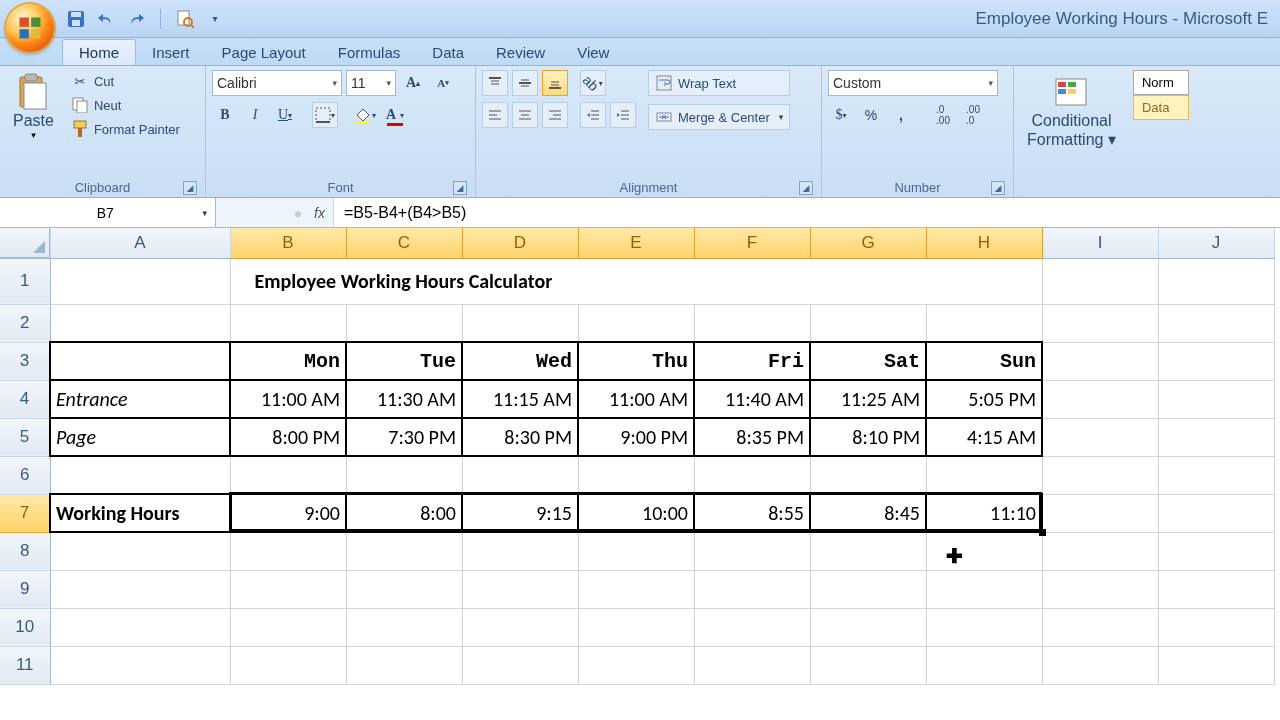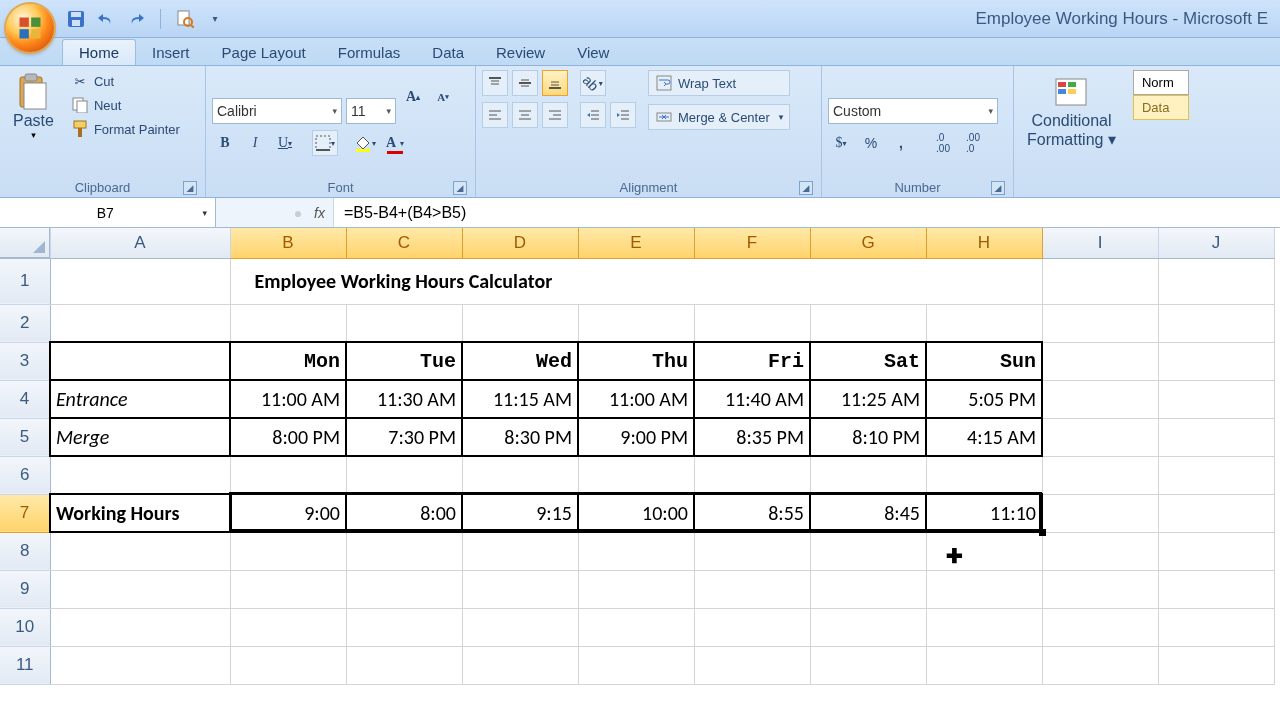--- a/index.html
+++ b/index.html
@@ -28,21 +28,21 @@
 
 .bigbtn { display: flex; flex-direction: column; align-items: center; justify-content: center; padding: 2px 6px; border: 1px solid transparent; }
 .bigbtn .icolg { width: 38px; height: 38px; display:flex; align-items:center; justify-content:center; }
 .bigbtn .lbl { font-size: 16px; color: #2a4b75; text-align: center; line-height: 1.2; }
 
 .smallstack { display: flex; flex-direction: column; gap: 2px; }
 .smallbtn { display: flex; align-items: center; gap: 5px; padding: 2px 4px; font-size: 13px; color: #2a4b75; }
 .smallbtn .ic { width: 18px; height: 18px; display:flex; align-items:center; justify-content:center; }
 
 .row-controls { display: flex; gap: 4px; align-items: center; }
-.combo { height: 26px; background: #fff; border: 1px solid #9cb9da; display: flex; align-items: center; padding: 0 4px; font-size: 14px; color:#333;margin-top:28px; }
+.combo { height: 26px; background: #fff; border: 1px solid #9cb9da; display: flex; align-items: center; padding: 0 4px; font-size: 14px; color:#333; }
 .combo.font { width: 130px; }
 .combo.size { width: 50px; }
 .combo .dd { margin-left: auto; font-size: 9px; color: #555; }
 .combo.numfmt { width: 170px; justify-content: center; }
 .btnrow { display: flex; gap: 4px; margin-top: 6px; }
 .sq { width: 26px; height: 26px; border: 1px solid #b5cde7; background: #e5effa; display:flex; align-items:center; justify-content:center; font-size:14px; color:#2a4b75; }
 .sq.noborder { border-color: transparent; background: transparent; }
 .sq.center-active { border-color:#f0a030; background: linear-gradient(#fff2c6, #ffd87a); }
 
 
@@ -448,21 +448,21 @@
       <td class="cell val strong-border">11:00 AM</td>
       <td class="cell val strong-border">11:40 AM</td>
       <td class="cell val strong-border">11:25 AM</td>
       <td class="cell val strong-border">5:05 PM</td>
       <td class="cell"></td>
           <td class="cell"></td>
     </tr>
 
     <tr>
           <td class="rowhdr">5</td>
-      <td class="cell lab-it strong-border">Merge</td>
+      <td class="cell lab-it strong-border">Page</td>
       <td class="cell val strong-border">8:00 PM</td>
       <td class="cell val strong-border">7:30 PM</td>
       <td class="cell val strong-border">8:30 PM</td>
       <td class="cell val strong-border">9:00 PM</td>
       <td class="cell val strong-border">8:35 PM</td>
       <td class="cell val strong-border">8:10 PM</td>
       <td class="cell val strong-border">4:15 AM</td>
       <td class="cell"></td>
           <td class="cell"></td>
     </tr>

